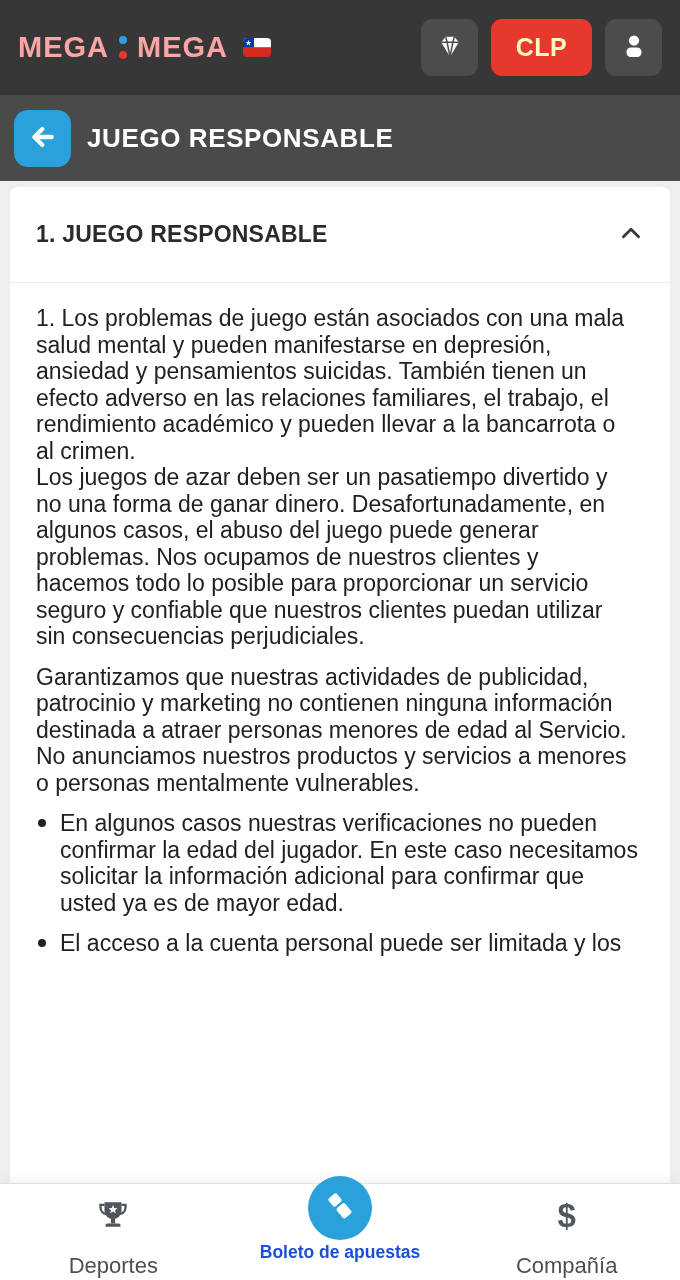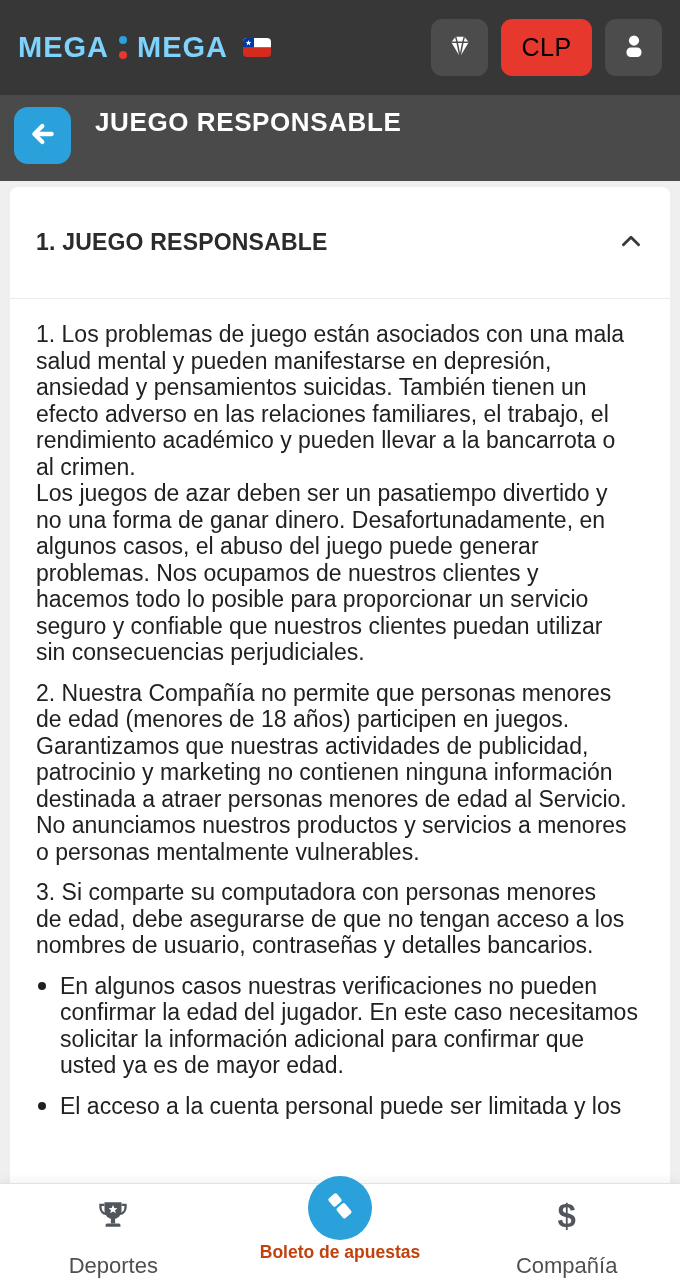--- a/index.html
+++ b/index.html
@@ -2,55 +2,55 @@
 <html><head>
 <meta charset="utf-8">
 <style>
   html,body{margin:0;padding:0;}
   body{font-family:"Liberation Sans","DejaVu Sans",sans-serif;background:#efefef;}
   .phone{position:relative;width:680px;height:1280px;overflow:hidden;background:#efefef;}
 
   
   .app-header{height:95px;background:#373737;display:flex;align-items:center;justify-content:space-between;padding:0 18px;box-sizing:border-box;}
   .logo{display:flex;align-items:center;gap:9px;}
-  .logo-word{color:#7dd3fc;font-size:29px;font-weight:800;letter-spacing:1px;line-height:1;}
+  .logo-word{color:#fca5a5;font-size:29px;font-weight:800;letter-spacing:1px;line-height:1;}
   .logo-colon{display:flex;flex-direction:column;gap:7px;margin:0 1px;}
   .logo-colon span{width:8px;height:8px;border-radius:50%;display:block;}
   .logo-colon .dot-top{background:#2aa1da;}
   .logo-colon .dot-bottom{background:#e6382d;}
   .flag{margin-left:6px;display:flex;}
   .header-actions{display:flex;align-items:center;gap:13px;}
   .hbtn{width:57px;height:57px;border-radius:11px;background:#4c4c4c;display:flex;align-items:center;justify-content:center;border:none;cursor:pointer;}
-  .hbtn.currency{width:91px;background:#e6382d;color:#000000;font-size:25px;font-weight:normal;font-family:inherit;letter-spacing:.5px;}
+  .hbtn.currency{width:101px;background:#e6382d;color:#fef9c3;font-size:25px;font-weight:bold;font-family:inherit;letter-spacing:.5px;}
 
   
-  .titlebar{height:86px;background:#4a4a4a;display:flex;gap:24px;padding:12px 14px;box-sizing:border-box;}
+  .titlebar{height:86px;background:#4a4a4a;display:flex;align-items:center;gap:16px;padding:12px 14px;box-sizing:border-box;}
   .back-btn{width:57px;height:57px;border-radius:14px;background:#2aa1da;display:flex;align-items:center;justify-content:center;border:none;cursor:pointer;flex:0 0 auto;}
   .page-title{color:#ffffff;font-size:26px;font-weight:bold;letter-spacing:.6px;}
 
   
   .card{margin:6px 10px 0 10px;background:#ffffff;border-radius:8px 8px 0 0;min-height:1093px;box-sizing:border-box;}
-  .accordion-header{height:79px;display:flex;align-items:center;justify-content:space-between;padding:16px 26px;border-bottom:1px solid #ececec;cursor:pointer;}
+  .accordion-header{height:79px;display:flex;align-items:center;justify-content:space-between;padding:8px 26px;border-bottom:1px solid #ececec;cursor:pointer;}
   .accordion-title{font-size:23px;font-weight:bold;color:#2b2b2b;letter-spacing:.2px;}
   .terms-text{padding:22px 26px 30px 26px;font-size:23px;line-height:26.5px;color:#212121;}
   .para{margin:0 17px 14px 0;}
   .pline{display:block;}
   .bullet-item{display:flex;margin:0 0 14px 0;}
   .bullet-item .dot{flex:0 0 auto;width:8px;height:8px;border-radius:50%;background:#212121;margin:9px 14px 0 2px;}
   .bullet-item .btext{flex:1;}
 
   
   .bottom-nav{position:absolute;left:0;bottom:0;width:680px;height:96px;background:#ffffff;display:flex;box-shadow:0 -1px 0 #e2e2e2,0 -4px 10px rgba(0,0,0,.05);}
   .nav-item{flex:1;display:flex;flex-direction:column;align-items:center;padding-top:13px;cursor:pointer;}
   .nav-icon{height:36px;display:flex;align-items:center;justify-content:center;}
   .nav-label{font-size:22px;color:#4f4f4f;margin-top:20px;white-space:nowrap;}
   .dollar-glyph{font-size:33px;font-weight:bold;color:#50565c;line-height:1;}
   .nav-item.active{padding-top:0;}
   .active-circle{width:64px;height:64px;border-radius:50%;background:#2aa1da;display:flex;align-items:center;justify-content:center;margin-top:-8px;}
-  .nav-item.active .nav-label{font-weight:bold;color:#c2410c;font-size:17.5px;margin-top:2px;}
+  .nav-item.active .nav-label{font-weight:bold;color:#1d4ed8;font-size:17.5px;margin-top:2px;}
 </style>
 </head>
 <body>
 
 <div class="phone">
 
   <div class="app-header">
     <div class="logo">
       <span class="logo-word">MEGA</span>
       <span class="logo-colon">
@@ -121,26 +121,24 @@
           <polyline points="5,15.5 12,8.5 19,15.5"></polyline>
         </svg>
       </span>
     </div>
     <div class="terms-text">
         <p class="para">
           <span class="pline">1. Los problemas de juego están asociados con una mala salud mental y pueden manifestarse en depresión, ansiedad y pensamientos suicidas. También tienen un efecto adverso en las relaciones familiares, el trabajo, el rendimiento académico y pueden llevar a la bancarrota o al crimen.</span>
           <span class="pline">Los juegos de azar deben ser un pasatiempo divertido y no una forma de ganar dinero. Desafortunadamente, en algunos casos, el abuso del juego puede generar problemas. Nos ocupamos de nuestros clientes y hacemos todo lo posible para proporcionar un servicio seguro y confiable que nuestros clientes puedan utilizar sin consecuencias perjudiciales.</span>
         </p>
         <p class="para">
-          <span class="pline">2. Nuestra Compañía no permite que personas menores de edad (menores de 18 años) participen en juegos.</span>
           <span class="pline">Garantizamos que nuestras actividades de publicidad, patrocinio y marketing no contienen ninguna información destinada a atraer personas menores de edad al Servicio.</span>
           <span class="pline">No anunciamos nuestros productos y servicios a menores o personas mentalmente vulnerables.</span>
         </p>
         <p class="para">
-          <span class="pline">3. Si comparte su computadora con personas menores de edad, debe asegurarse de que no tengan acceso a los nombres de usuario, contraseñas y detalles bancarios.</span>
         </p>
         <div class="bullet-item">
           <span class="dot"></span>
           <span class="btext">En algunos casos nuestras verificaciones no pueden confirmar la edad del jugador. En este caso necesitamos solicitar la información adicional para confirmar que usted ya es de mayor edad.</span>
         </div>
         <div class="bullet-item">
           <span class="dot"></span>
           <span class="btext">El acceso a la cuenta personal puede ser limitada y los</span>
         </div>
       </div>

